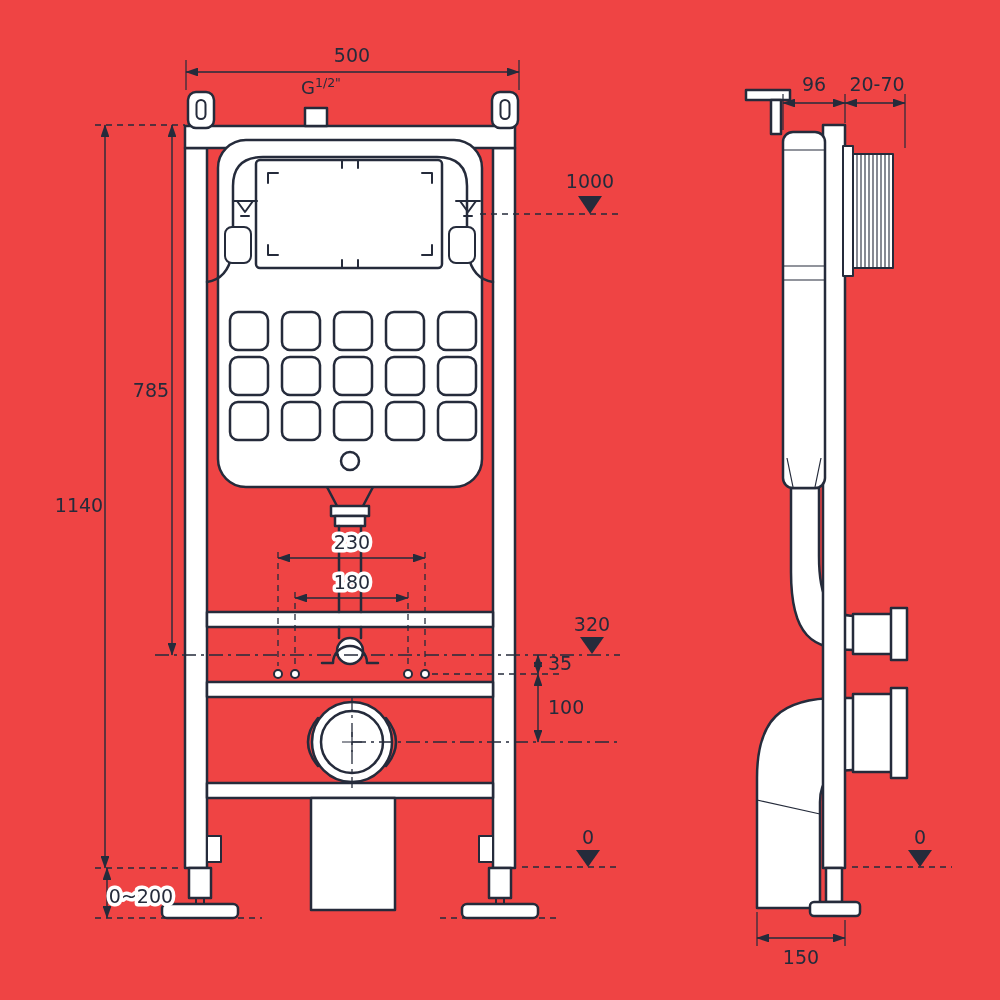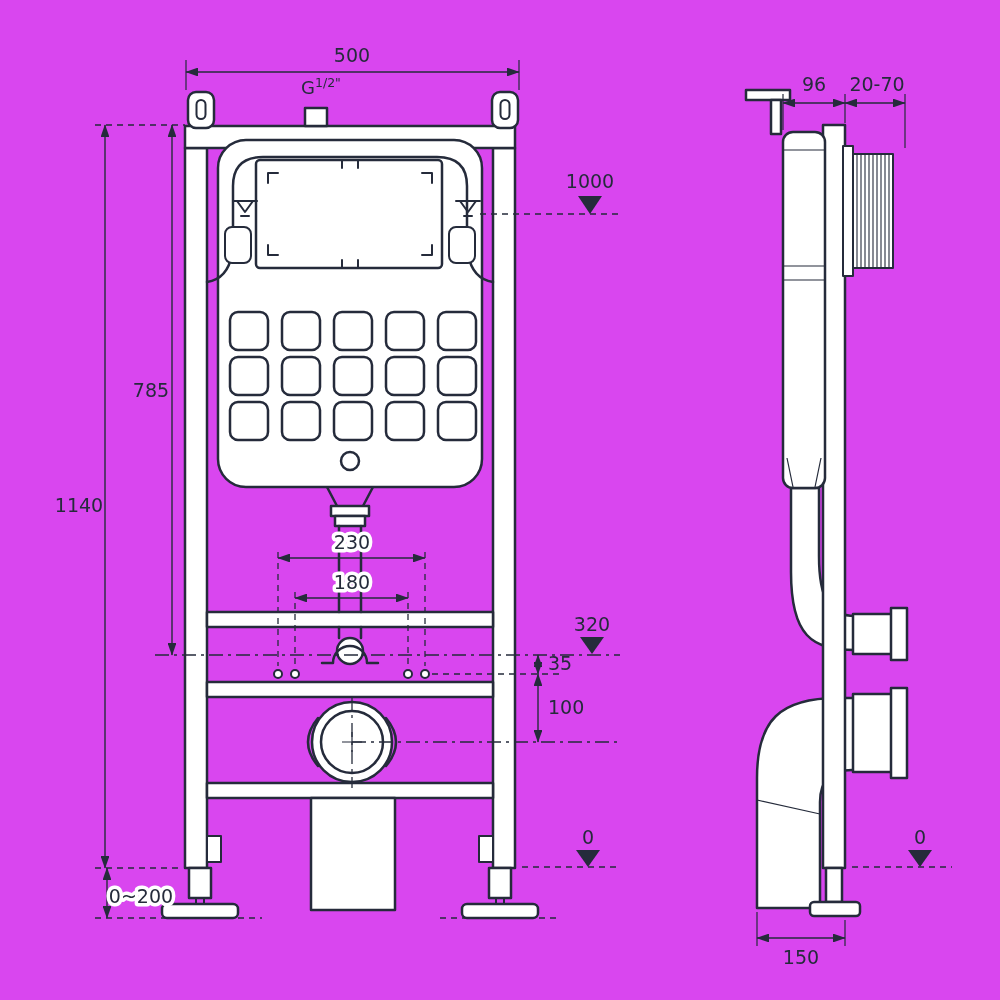--- a/index.html
+++ b/index.html
@@ -1,16 +1,16 @@
 <!DOCTYPE html>
 <html><head>
 <meta charset="utf-8">
 <style>
   html,body{margin:0;padding:0;background:#ffffff;}
-  .stage{position:relative;width:1000px;height:1000px;background:#d946ef;overflow:hidden;}
+  .stage{position:relative;width:1000px;height:1000px;background:#ef4444;overflow:hidden;}
   svg{position:absolute;left:0;top:0;}
   .shape{stroke:#252b3b;fill:#ffffff;stroke-width:2.5;stroke-linejoin:round;stroke-linecap:round;}
   .shape.thin{stroke-width:2;}
   .ln{stroke:#252b3b;fill:none;stroke-width:2.5;stroke-linejoin:round;stroke-linecap:round;}
   .ln.thin{stroke-width:2;}
   .hatch{stroke:#252b3b;fill:none;stroke-width:1.1;}
   .dim{stroke:#252b3b;fill:none;stroke-width:1.4;}
   .ext{stroke:#252b3b;fill:none;stroke-width:1.2;}
   .dash{stroke:#252b3b;fill:none;stroke-width:1.3;stroke-dasharray:6 5;}
   .dashdot{stroke:#252b3b;fill:none;stroke-width:1.3;stroke-dasharray:14 5 3 5;}

